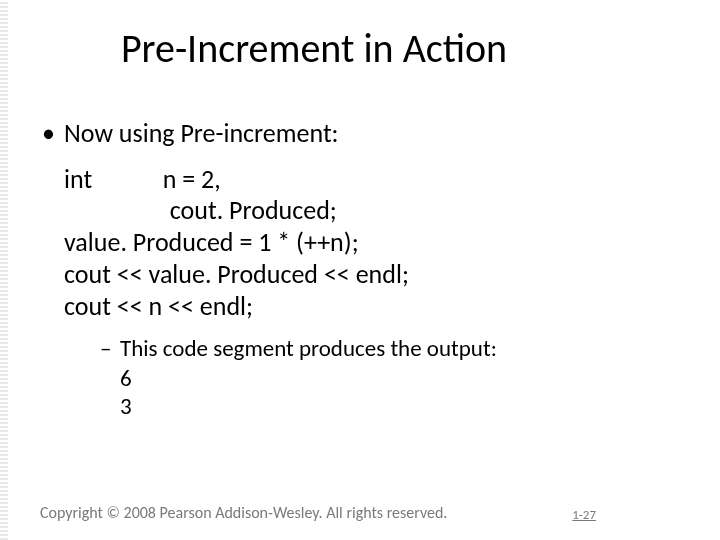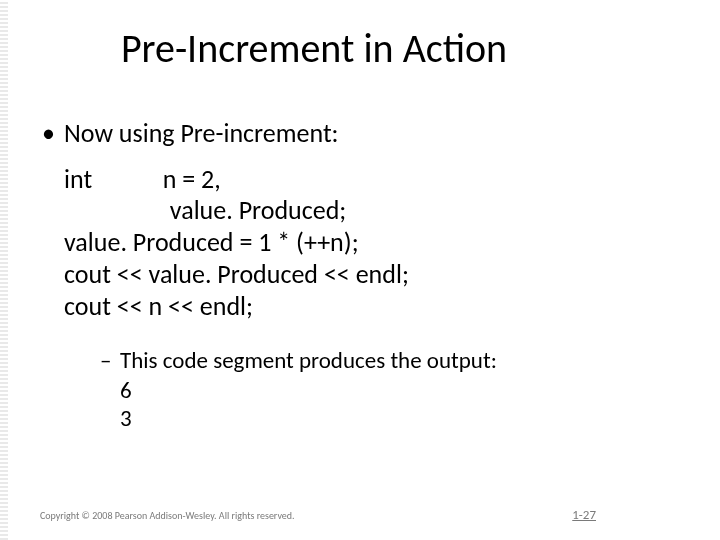--- a/index.html
+++ b/index.html
@@ -64,21 +64,21 @@
     line-height: 1.22;
   }
   .code-block {
     padding-left: 22px;
     font-size: 26px;
     line-height: 1.22;
     white-space: pre;
     font-family: Calibri, "Segoe UI", Arial, sans-serif;
   }
   .sub-list {
-    margin-top: 24px;
+    margin-top: 12px;
     padding-left: 58px;
     font-size: 23px;
     line-height: 1.22;
   }
   .bullet2 {
     position: relative;
     padding-left: 20px;
     margin-bottom: 2px;
   }
   .bullet2::before {
@@ -89,21 +89,21 @@
   }
   .output-block {
     padding-left: 20px;
     font-size: 23px;
     line-height: 1.22;
   }
   .footer-left {
     position: absolute;
     left: 40px;
     bottom: 18px;
-    font-size: 10px;
+    font-size: 16px;
     color: #7a7a7a;
   }
   .footer-right {
     position: absolute;
     right: 32px;
     bottom: 18px;
     font-size: 13px;
     color: #7a7a7a;
     text-decoration: underline;
   }
@@ -113,21 +113,21 @@
 
 <div class="slide">
   <div class="left-edge"></div>
 
   <div class="title">Pre-Increment in Action</div>
 
   <div class="body">
     <div class="bullet1">Now using Pre-increment:</div>
 
     <div class="code-block"><span>int</span>            <span>n = 2,</span>
-                  <span>value. Produced;</span>
+                  <span>cout. Produced;</span>
 <span>value. Produced = 1 * (++n);</span>
 <span>cout &lt;&lt; value. Produced &lt;&lt; endl;</span>
 <span>cout &lt;&lt; n &lt;&lt; endl;</span></div>
 
     <div class="sub-list">
       <div class="bullet2">This code segment produces the output:</div>
       <div class="output-block">6</div>
       <div class="output-block">3</div>
     </div>
   </div>

